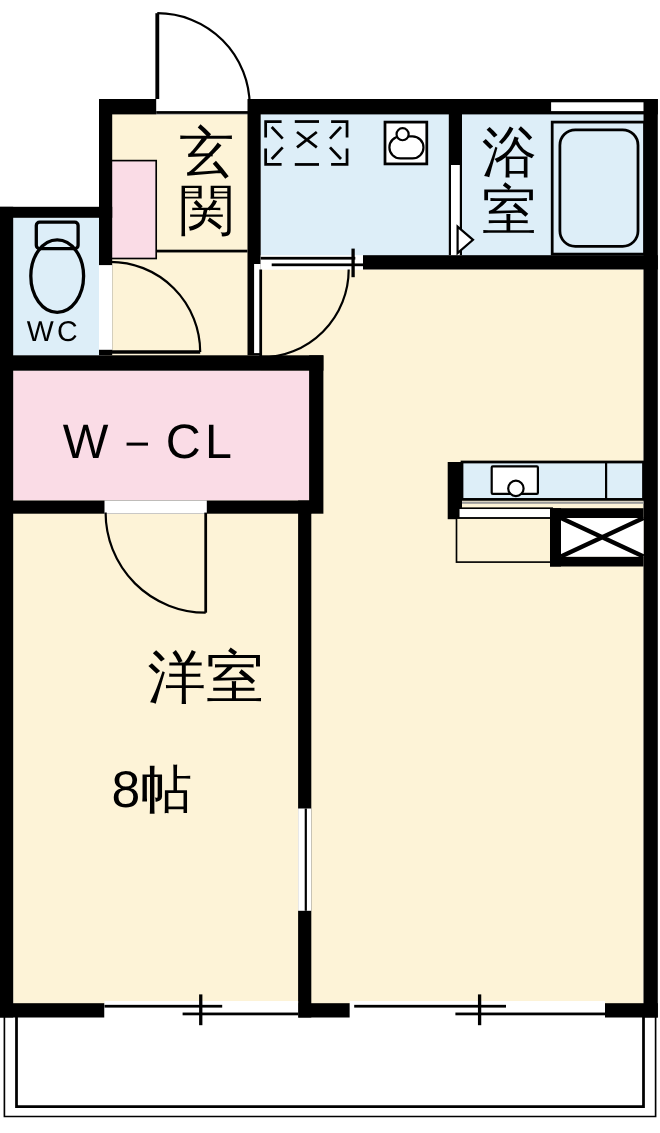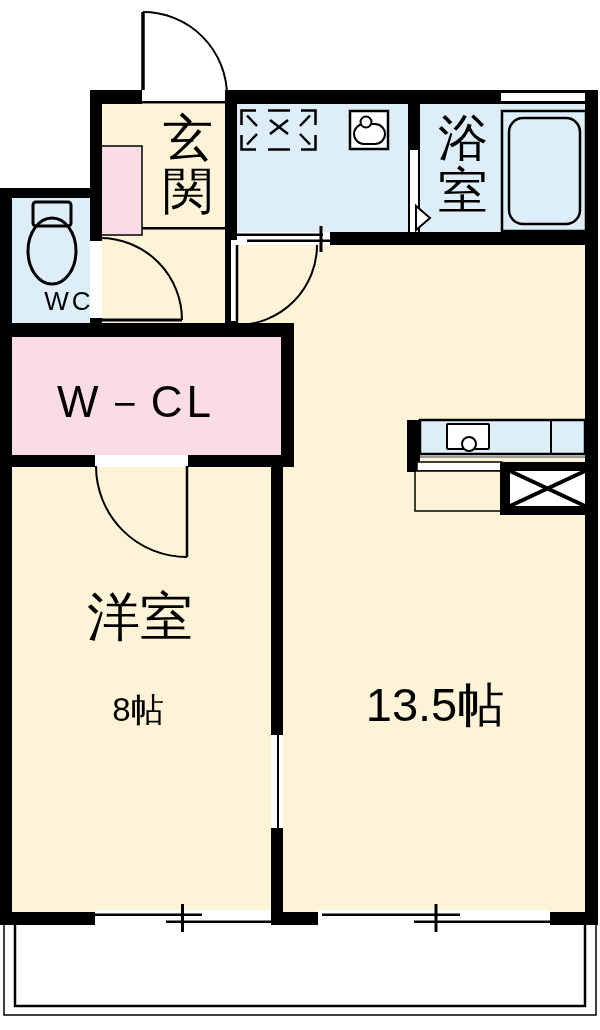--- a/index.html
+++ b/index.html
@@ -8,24 +8,24 @@
     font-family:"Liberation Sans","DejaVu Sans",sans-serif; overflow:hidden;
   }
   .plan svg { position:absolute; left:0; top:0; }
   .lbl {
     position:absolute; color:#000; text-align:center;
     white-space:pre; line-height:1.06; font-weight:400;
   }
   .lbl-genkan  { left:158px; top:112px; width:60px;  font-size:50px; }
   .lbl-senmen  { left:252px; top:170px; width:140px; font-size:46px; }
   .lbl-bath    { left:433px; top:112px; width:60px;  font-size:50px; }
-  .lbl-wc      { left:19px;  top:288px; width:60px;  font-size:26px; letter-spacing:3px;margin-left:20px; }
+  .lbl-wc      { left:19px;  top:288px; width:60px;  font-size:26px; letter-spacing:3px; }
   .lbl-wcl     { left:16px;  top:379px; width:240px; font-size:44px; letter-spacing:4px; }
-  .lbl-yo      { left:40px;  top:589px; width:200px; font-size:53px; }
-  .lbl-yo-sz   { left:38px;  top:693px; width:200px; font-size:33px; }
+  .lbl-yo      { left:40px;  top:589px; width:200px; font-size:53px;text-align:right; }
+  .lbl-yo-sz   { left:38px;  top:693px; width:200px; font-size:47px; }
   .lbl-ldk     { left:324px; top:589px; width:240px; font-size:52px; letter-spacing:14px; }
   .lbl-ldk-sz  { left:315px; top:680px; width:240px; font-size:47px; }
   .lbl-balcony { left:150px; top:942px; width:300px; font-size:39px; }
 </style>
 </head>
 <body>
 
 <div class="plan">
   <svg width="600" height="1030" viewBox="0 0 600 1030">
 
@@ -152,14 +152,13 @@
   </svg>
 
   <div class="lbl lbl-genkan">玄
 関</div>
   <div class="lbl lbl-bath">浴
 室</div>
   <div class="lbl lbl-wc">WC</div>
   <div class="lbl lbl-wcl">W－CL</div>
   <div class="lbl lbl-yo">洋室</div>
   <div class="lbl lbl-yo-sz">8帖</div>
-  <div class="lbl lbl-ldk-sz">13.5帖</div>
 </div>
 
 </body></html>

